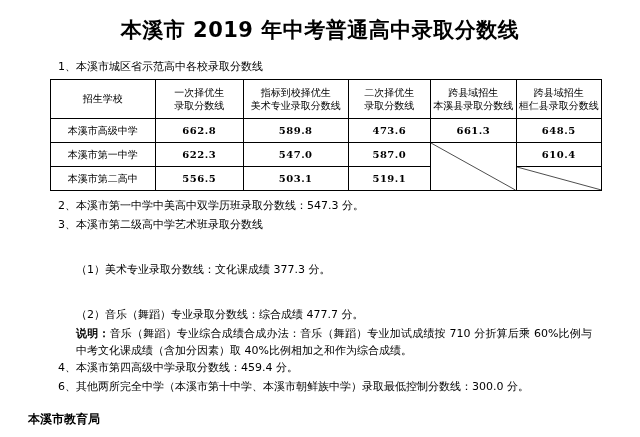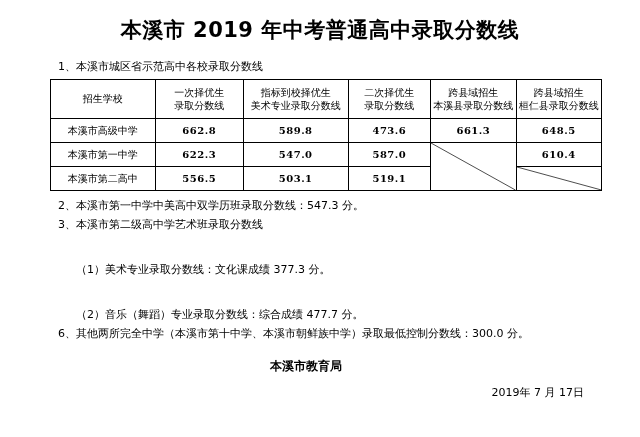--- a/index.html
+++ b/index.html
@@ -89,21 +89,21 @@
   .diag svg {
     display: block;
     width: 100%;
     height: 100%;
     position: absolute;
     left: 0;
     top: 0;
   }
   .sign {
     margin-top: 16px;
-    text-align: center;
+    text-align: left;
     padding-right: 28px;
     font-size: 12px;
     font-weight: bold;
   }
   .date {
     margin-top: 10px;
     text-align: right;
     padding-right: 28px;
     font-size: 11px;
   }
@@ -188,19 +188,23 @@
         </tr>
       </tbody>
     </table>
   </div>
 
   <div class="para indent1">2、本溪市第一中学中美高中双学历班录取分数线：547.3 分。</div>
   <div class="para indent1">3、本溪市第二级高中学艺术班录取分数线</div>
   <div class="para indent2">（1）美术专业录取分数线：文化课成绩 377.3 分。</div>
   <div class="para indent2">（2）音乐（舞蹈）专业录取分数线：综合成绩 477.7 分。</div>
 
-
+  <div class="note-block">
+    <span class="note-label">说明：</span><span>音乐（舞蹈）专业综合成绩合成办法：音乐（舞蹈）专业加试成绩按 710 分折算后乘 60%比例与中考文化课成绩（含加分因素）取 40%比例相加之和作为综合成绩。</span>
+  </div>
+
+  <div class="para indent1">4、本溪市第四高级中学录取分数线：459.4 分。</div>
   <div class="para indent1">6、其他两所完全中学（本溪市第十中学、本溪市朝鲜族中学）录取最低控制分数线：300.0 分。</div>
 
   <div class="sign">本溪市教育局</div>
   <div class="date">2019年 7 月 17日</div>
 
 </div>
 
 </body></html>

